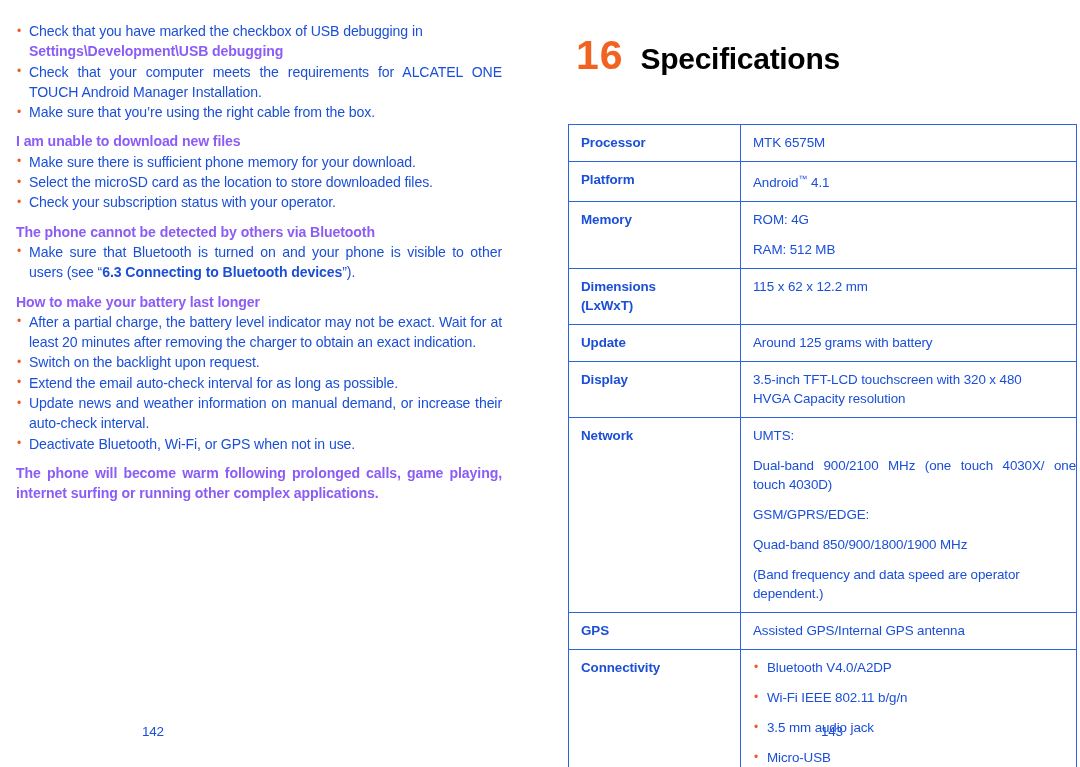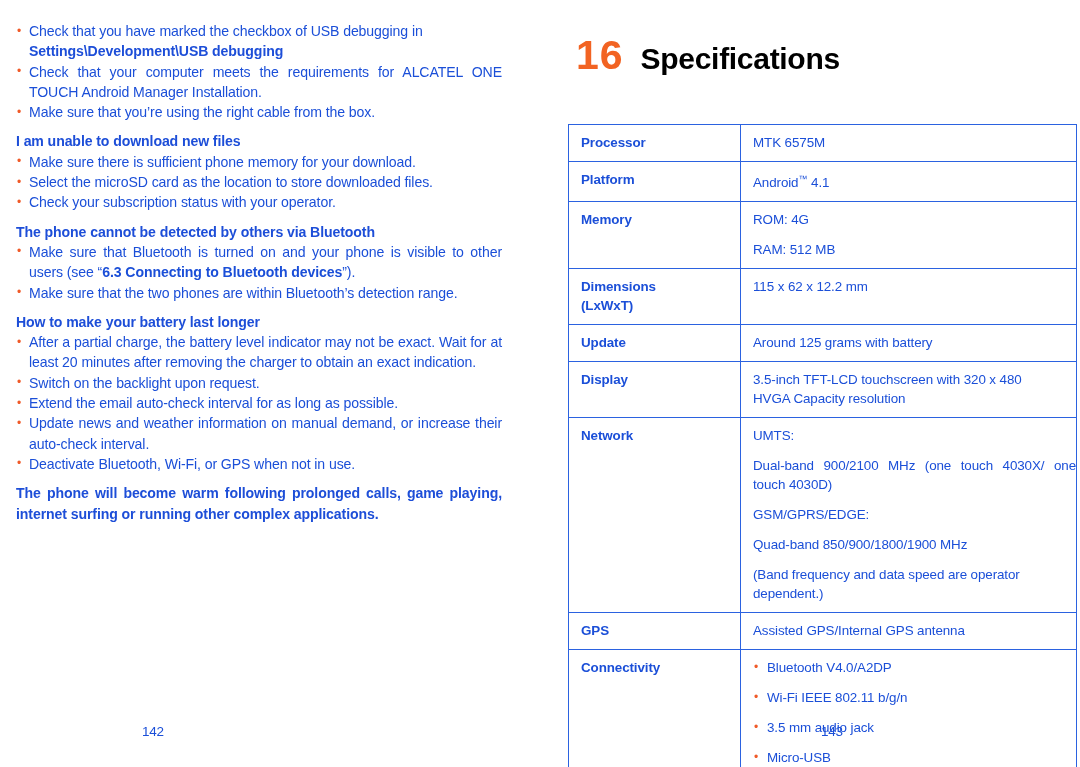--- a/index.html
+++ b/index.html
@@ -46,21 +46,21 @@
     left: 1px;
     top: -0.5px;
     color: #F05A28;
     font-size: 12px;
     line-height: 20.3px;
   }
   .bullet-item.no-just { text-align: left; }
   .bullet-item b, .bullet-item strong { font-weight: bold; }
 
   .sect-head {
-    color: #1d4ed8;
+    color: #8b5cf6;
     font-size: 14.1px;
     line-height: 20.3px;
     font-weight: bold;
     text-align: left;
     letter-spacing: -0.1px;
   }
   .sect-head.indent { padding-left: 13px; }
   .gap { height: 9px; }
 
   
@@ -170,21 +170,20 @@
     <div class="bullet-item no-just">Make sure there is sufficient phone memory for your download.</div>
     <div class="bullet-item no-just">Select the microSD card as the location to store downloaded files.</div>
     <div class="bullet-item no-just">Check your subscription status with your operator.</div>
 
     <div class="gap"></div>
     <div class="sect-head">The phone cannot be detected by others via Bluetooth</div>
 
     <div class="bullet-item">
       <span>Make sure that Bluetooth is turned on and your phone is visible to other users (see “</span><b>6.3 Connecting to Bluetooth devices</b><span>”).</span>
     </div>
-    <div class="bullet-item no-just">Make sure that the two phones are within Bluetooth’s detection range.</div>
 
     <div class="gap"></div>
     <div class="sect-head">How to make your battery last longer</div>
 
     <div class="bullet-item">After a partial charge, the battery level indicator may not be exact. Wait for at least 20 minutes after removing the charger to obtain an exact indication.</div>
     <div class="bullet-item no-just">Switch on the backlight upon request.</div>
     <div class="bullet-item no-just">Extend the email auto-check interval for as long as possible.</div>
     <div class="bullet-item">Update news and weather information on manual demand, or increase their auto-check interval.</div>
     <div class="bullet-item no-just">Deactivate Bluetooth, Wi-Fi, or GPS when not in use.</div>
 

